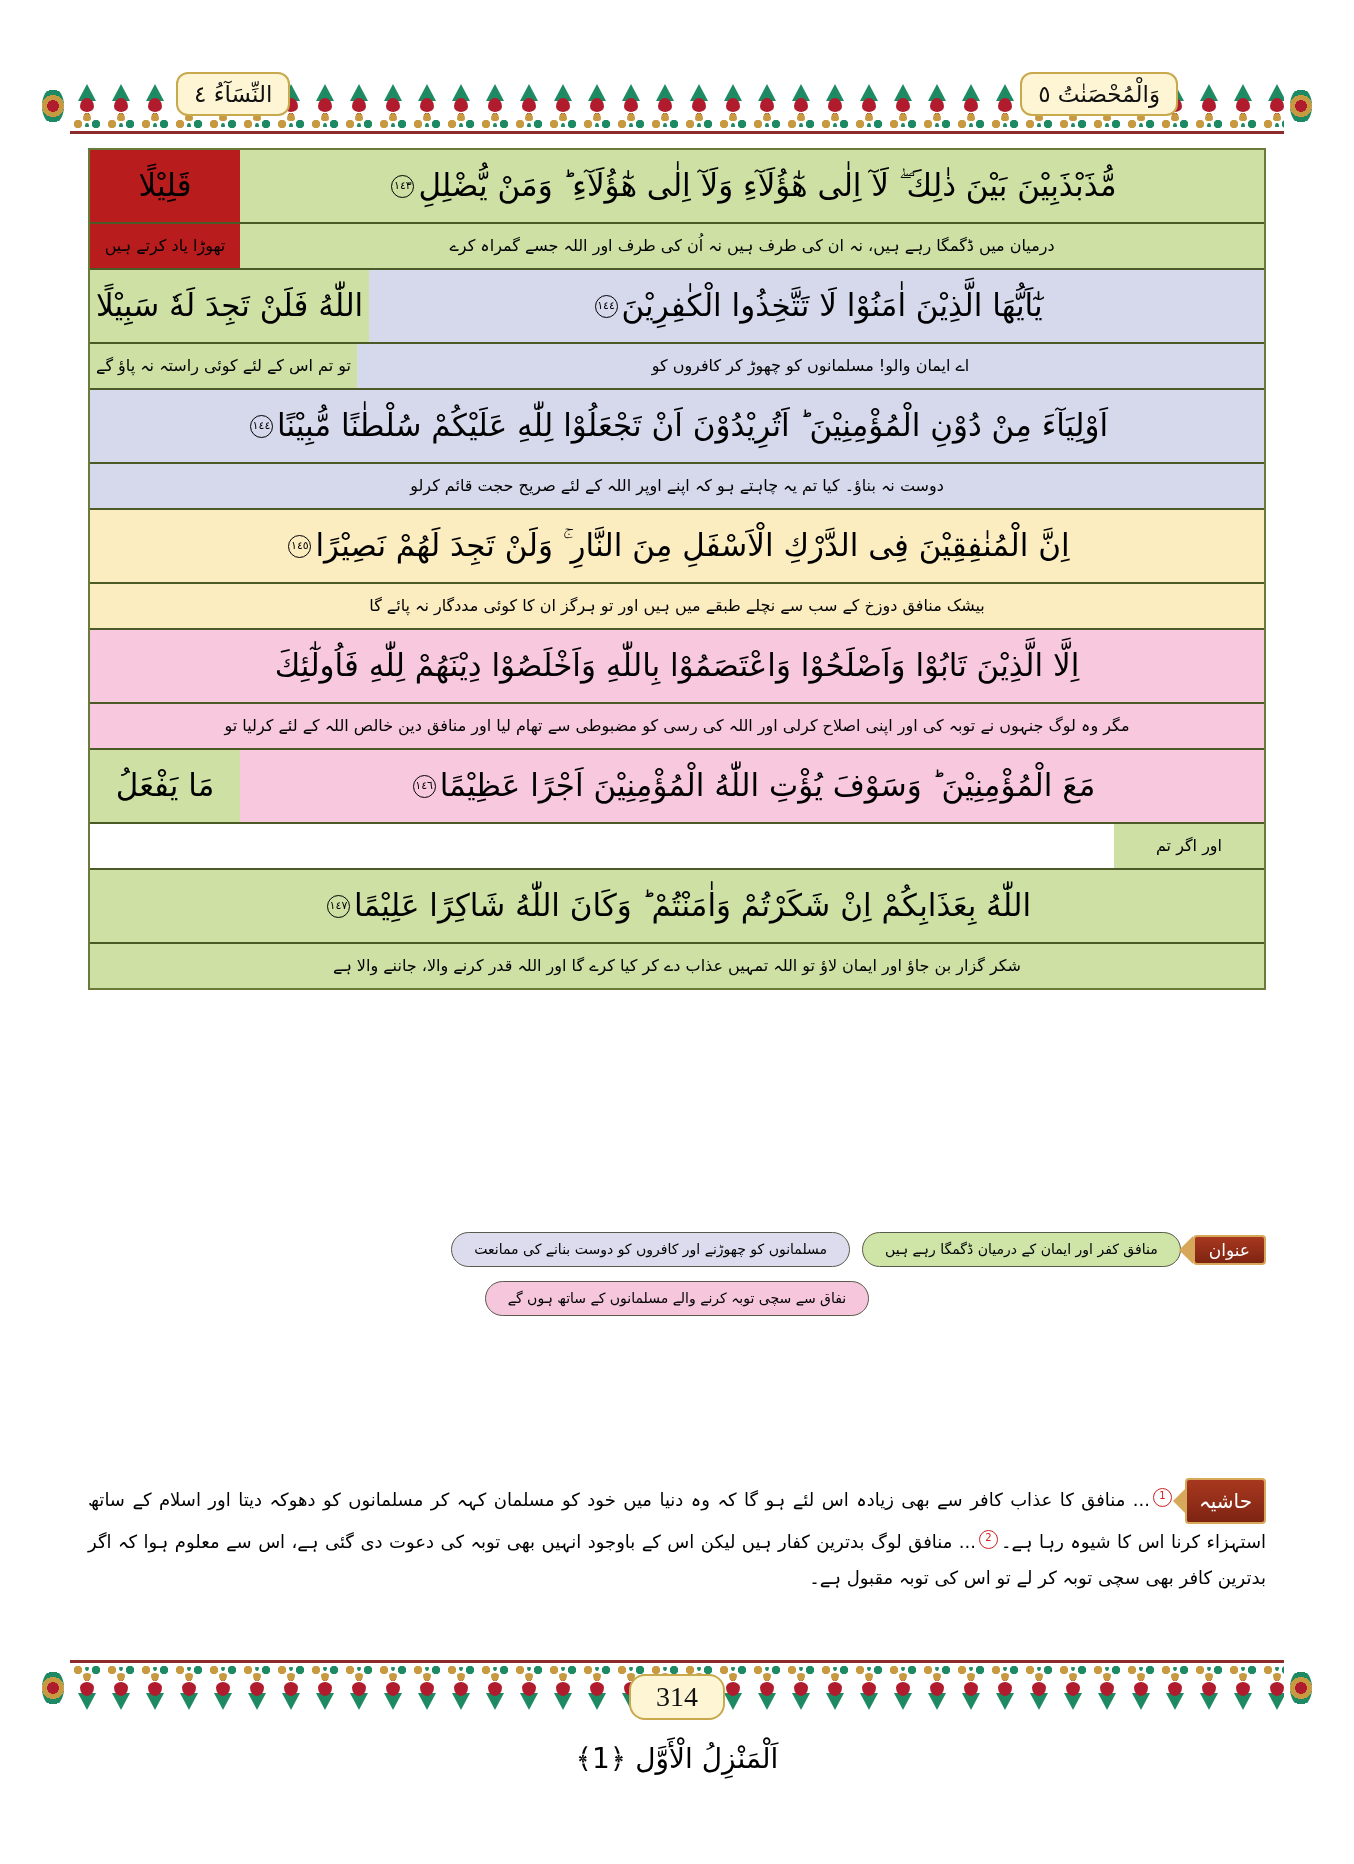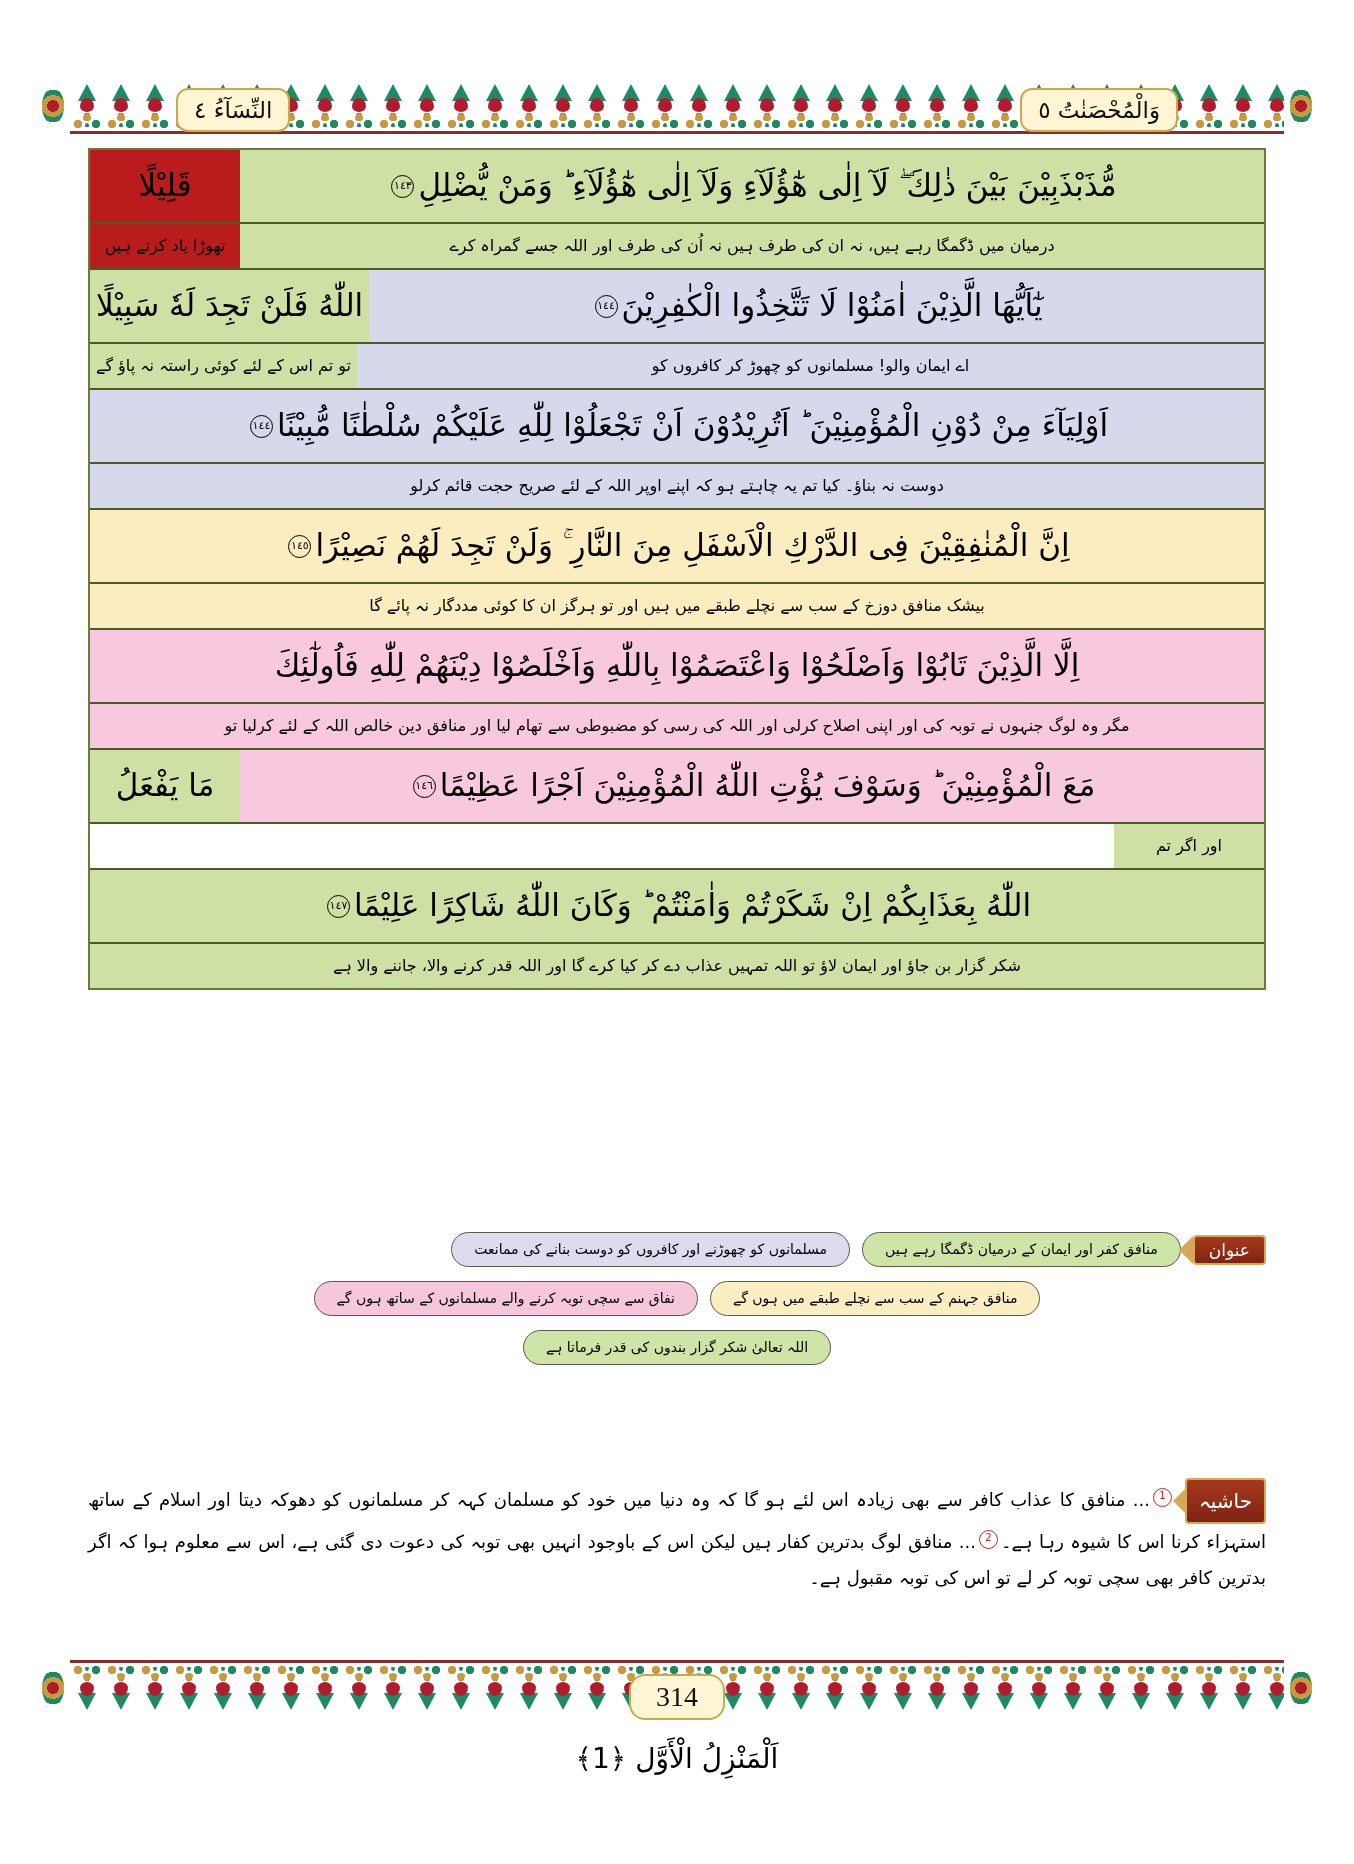--- a/index.html
+++ b/index.html
@@ -67,21 +67,21 @@
   .finial::before{
     content:"";position:absolute;inset:10px 6px;
     background:radial-gradient(circle at 50% 50%, #b01c2e 0 6px, #c79a42 6px 11px, #1e8a63 11px 16px, transparent 16px);
     border-radius:50%;
   }
   .finial.left{left:36px;}
   .finial.right{right:36px;}
 
   
   .cartouche{
-    position:absolute;top:88px;
+    position:absolute;top:72px;
     background:#fdf5d3;
     border:2px solid #c9a94e;
     border-radius:12px;
     height:40px;
     display:flex;align-items:center;justify-content:center;
     padding:0 16px;
     font-family:"DejaVu Sans", sans-serif;
     font-size:23px;
     color:#111;
     direction:rtl;
@@ -448,25 +448,21 @@
       </div>
     </div>
 
   <div class="summary">
     <div class="sum-row" id="sum-row-1">
       <div class="badge">عنوان</div>
     <div class="bubble b-green">منافق کفر اور ایمان کے درمیان ڈگمگا رہے ہیں</div>
         <div class="bubble b-lilac">مسلمانوں کو چھوڑنے اور کافروں کو دوست بنانے کی ممانعت</div>
       </div>
     <div class="sum-row" id="sum-row-2" style="justify-content: center;">
-        <div class="bubble b-cream">منافق جہنم کے سب سے نچلے طبقے میں ہوں گے</div>
         <div class="bubble b-pink">نفاق سے سچی توبہ کرنے والے مسلمانوں کے ساتھ ہوں گے</div>
-      </div>
-    <div class="sum-row" id="sum-row-3" style="justify-content: center;">
-        <div class="bubble b-green">اللہ تعالیٰ شکر گزار بندوں کی قدر فرماتا ہے</div>
       </div>
   </div>
 
   <div class="footnotes">
     <span class="fn-badge">حاشیہ</span><span class="fn-mark">1</span><span>... منافق کا عذاب کافر سے بھی زیادہ اس لئے ہو گا کہ وہ دنیا میں خود کو مسلمان کہہ کر مسلمانوں کو دھوکہ دیتا اور اسلام کے ساتھ استہزاء کرنا اس کا شیوہ رہا ہے۔</span><span class="fn-mark">2</span><span>... منافق لوگ بدترین کفار ہیں لیکن اس کے باوجود انہیں بھی توبہ کی دعوت دی گئی ہے، اس سے معلوم ہوا کہ اگر بدترین کافر بھی سچی توبہ کر لے تو اس کی توبہ مقبول ہے۔</span>
   </div>
 
   <div class="ornament-band footer-orn">
     <div class="orn-row" id="orn-bot">
         <div class="orn-unit">

